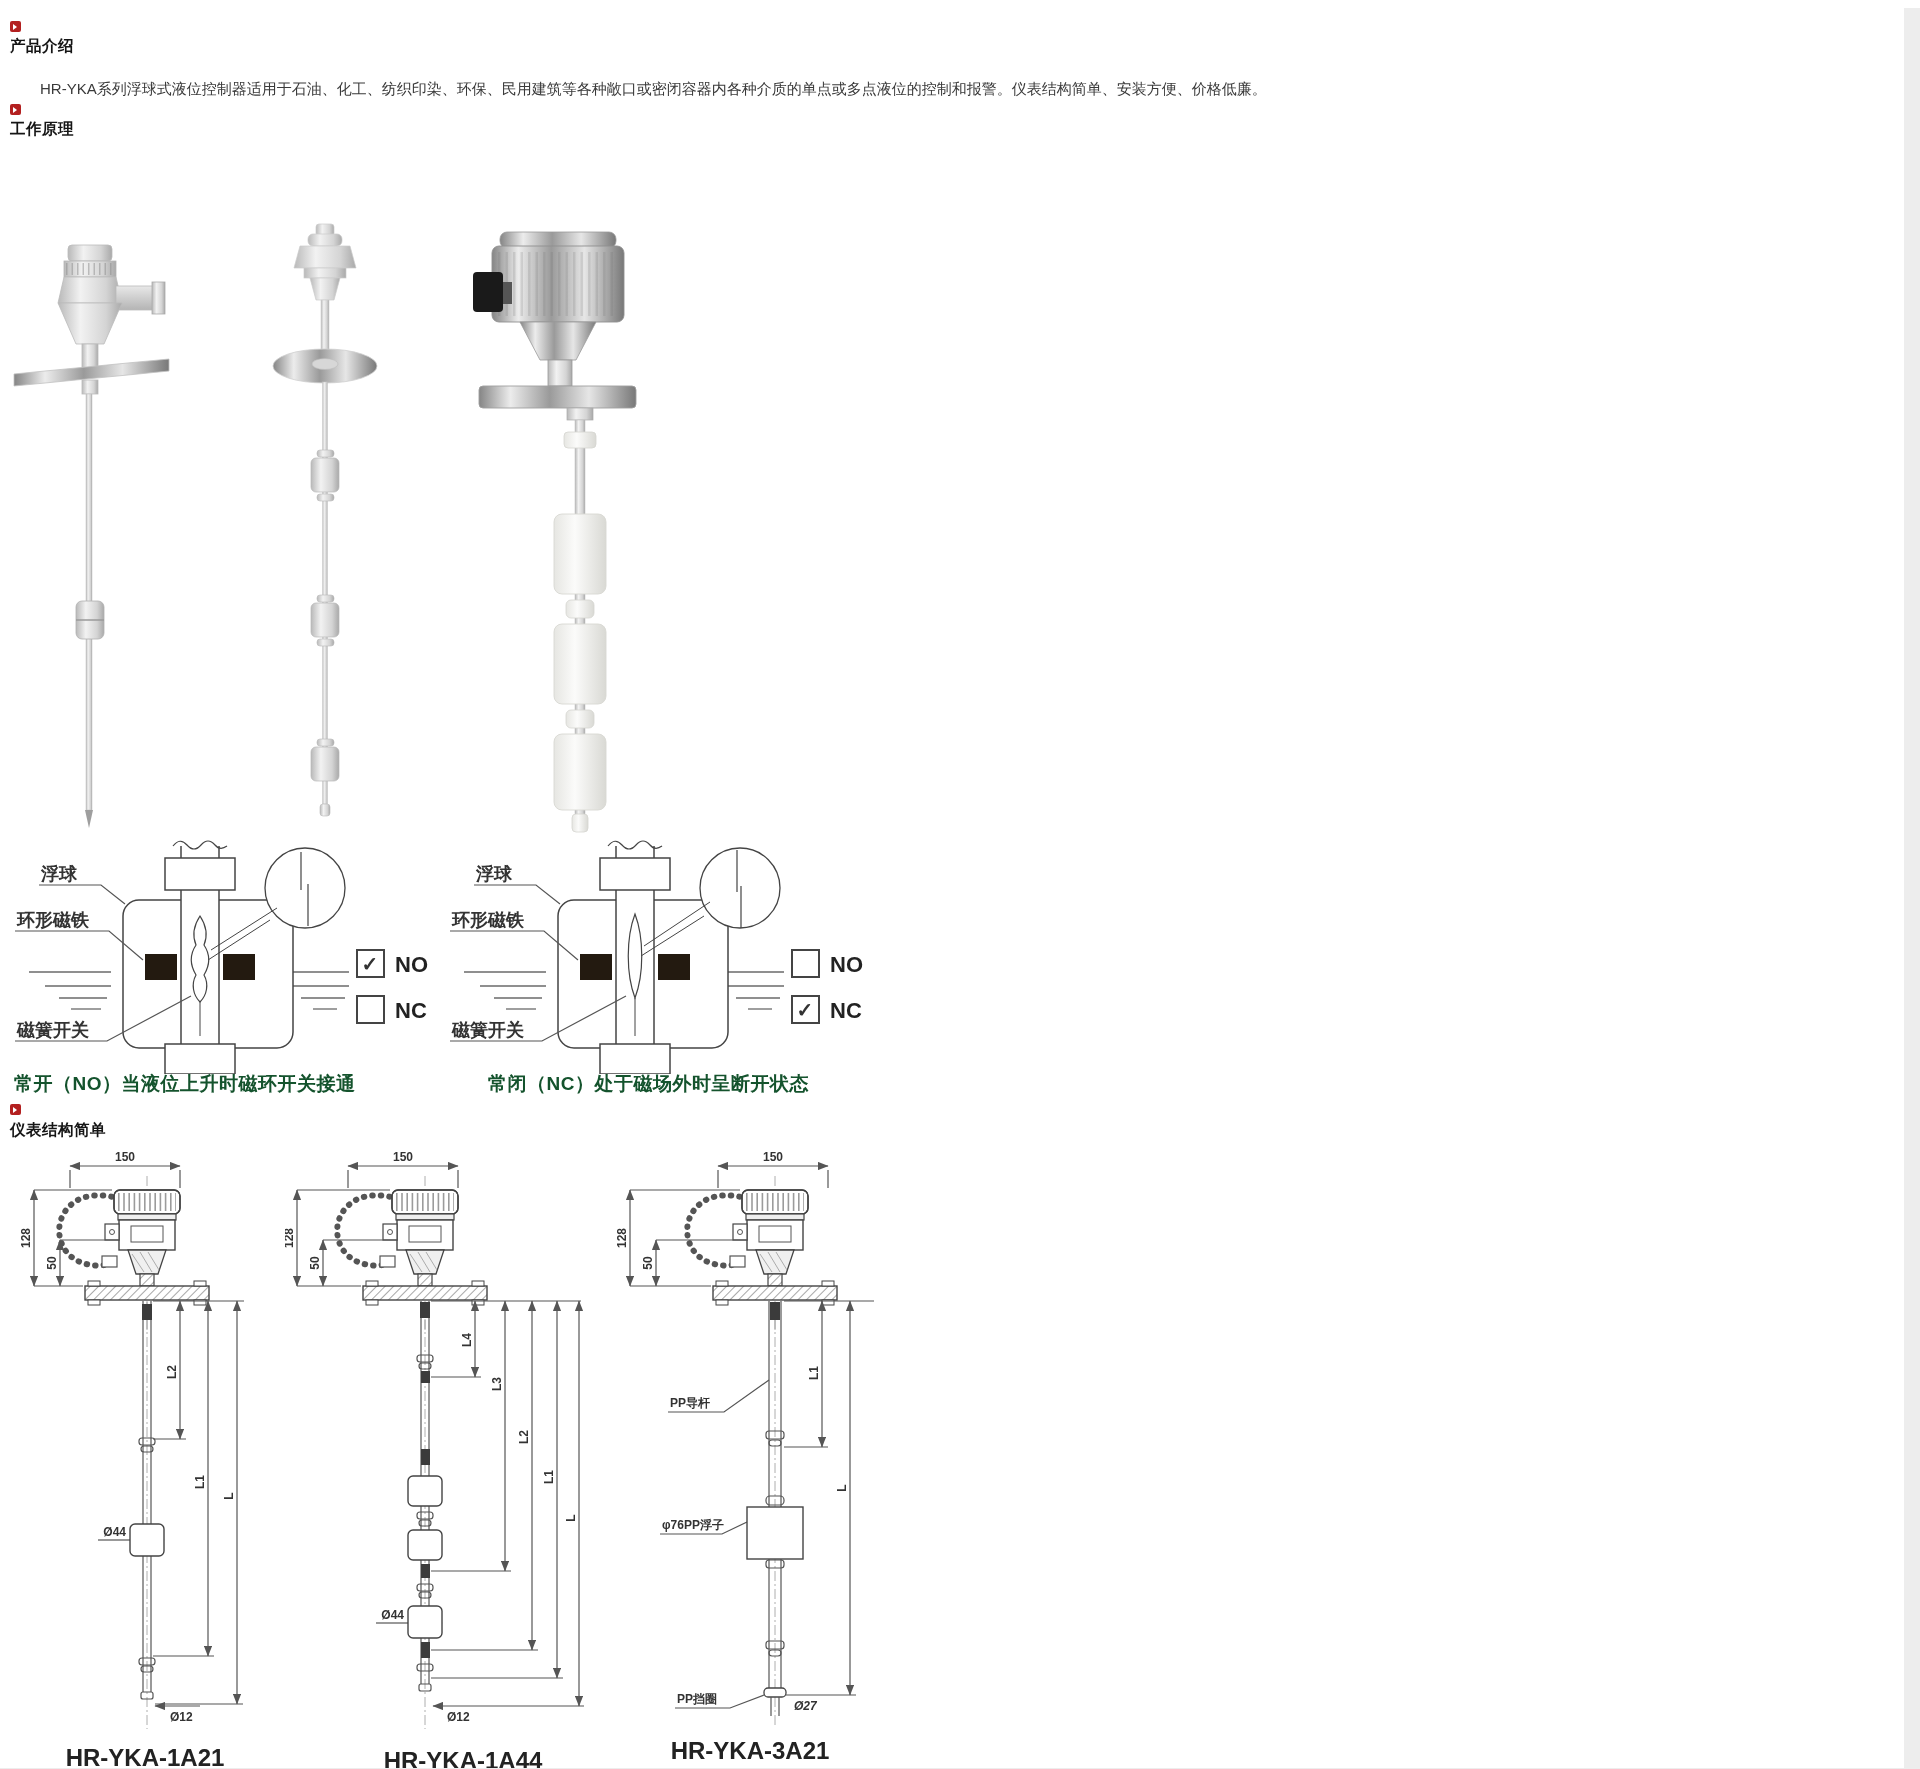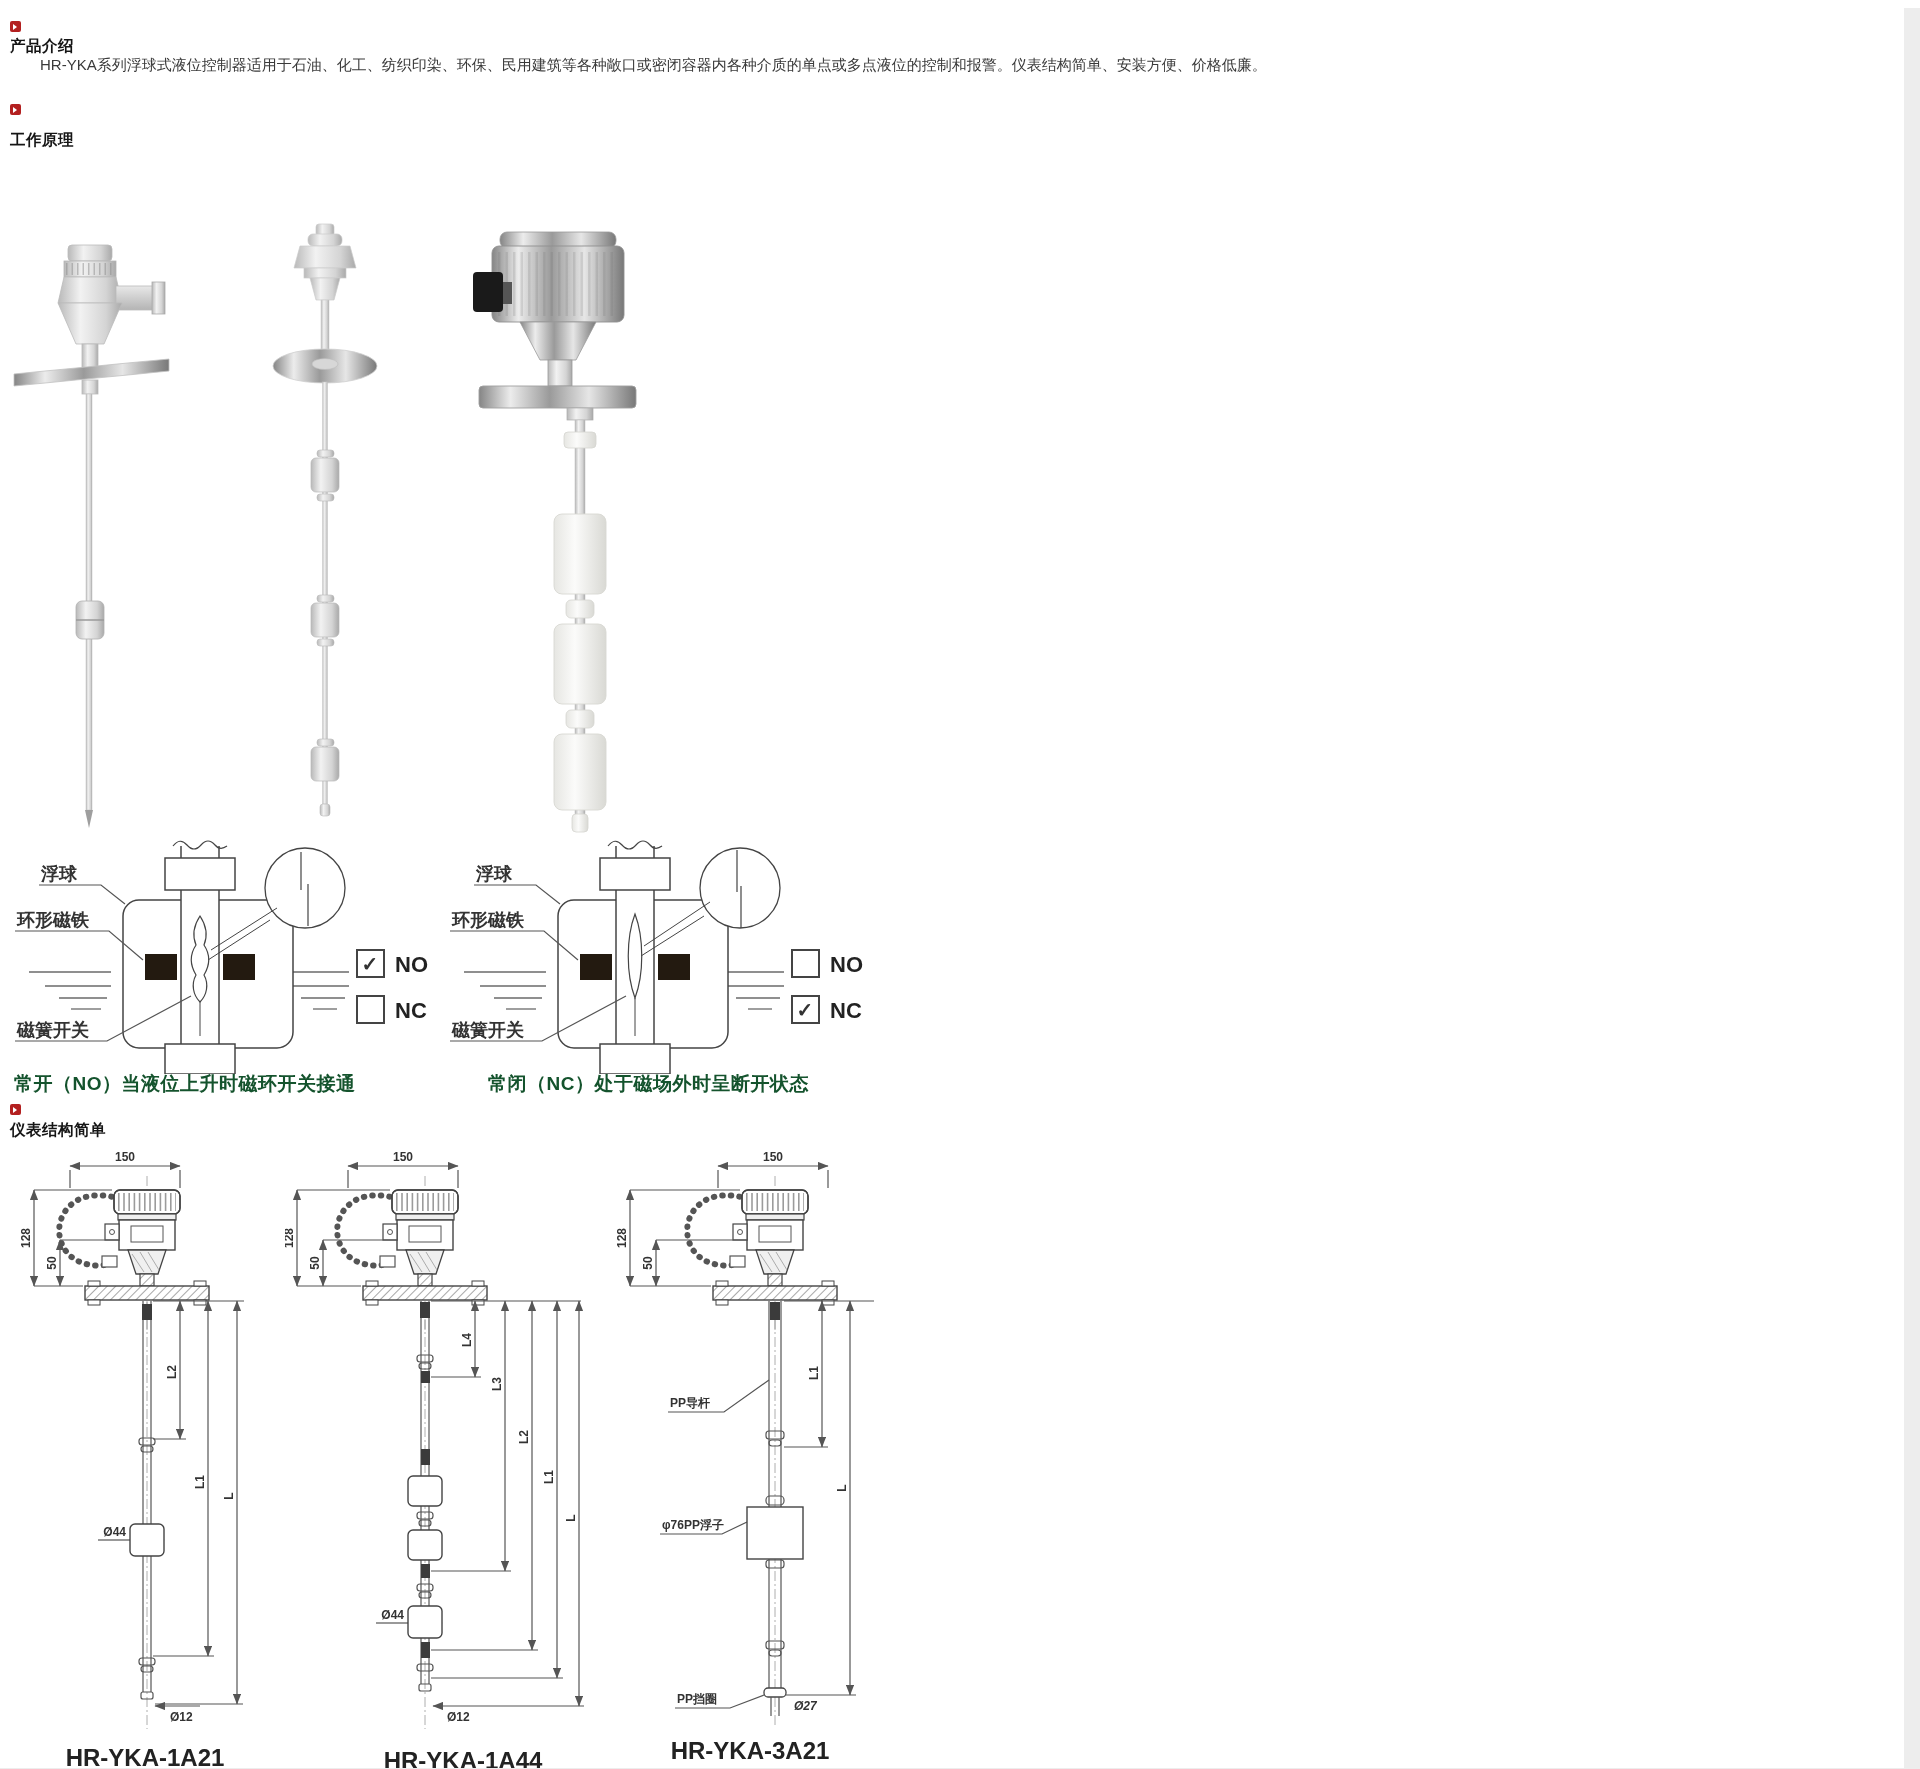--- a/index.html
+++ b/index.html
@@ -84,24 +84,24 @@
         <rect x="56" y="107" width="12" height="5" fill="#fff" stroke="#444" stroke-width="1"></rect>
         <rect x="56" y="126" width="12" height="5" fill="#fff" stroke="#444" stroke-width="1"></rect>
         <rect x="162" y="107" width="12" height="5" fill="#fff" stroke="#444" stroke-width="1"></rect>
         <rect x="162" y="126" width="12" height="5" fill="#fff" stroke="#444" stroke-width="1"></rect>
       </symbol>
     </defs>
   </svg>
 
   <span class="marker" style="top:13px"></span>
   <h2 class="heading" style="top:28px">产品介绍</h2>
-  <p class="para" style="top:44px">HR-YKA系列浮球式液位控制器适用于石油、化工、纺织印染、环保、民用建筑等各种敞口或密闭容器内各种介质的单点或多点液位的控制和报警。仪表结构简单、安装方便、价格低廉。</p>
+  <p class="para" style="top:68px">HR-YKA系列浮球式液位控制器适用于石油、化工、纺织印染、环保、民用建筑等各种敞口或密闭容器内各种介质的单点或多点液位的控制和报警。仪表结构简单、安装方便、价格低廉。</p>
 
   <span class="marker" style="top:96px"></span>
-  <h2 class="heading" style="top:122px">工作原理</h2>
+  <h2 class="heading" style="top:111px">工作原理</h2>
 
   <svg class="abs" style="left:8px;top:200px" width="180" height="630" viewBox="0 0 180 630">
     <g>
       <rect x="60" y="37" width="44" height="16" rx="4" fill="url(#gv)" stroke="#bbb" stroke-width="0.8"></rect>
       <rect x="56" y="53" width="52" height="16" fill="url(#gv)" stroke="#b5b5b5" stroke-width="0.8"></rect>
       <line x1="58" y1="61" x2="106" y2="61" stroke="#8d8d8d" stroke-width="12" stroke-dasharray="1.5 4" opacity="0.5"></line>
       <polygon points="56,69 108,69 114,95 50,95" fill="url(#gv)" stroke="#bbb" stroke-width="0.8"></polygon>
       <rect x="108" y="78" width="38" height="24" fill="url(#gh)" stroke="#bbb" stroke-width="0.8"></rect>
       <rect x="144" y="74" width="13" height="32" fill="url(#gv)" stroke="#aaa" stroke-width="0.8"></rect>
       <polygon points="50,95 114,95 96,136 68,136" fill="url(#gv)" stroke="#bbb" stroke-width="0.8"></polygon>

